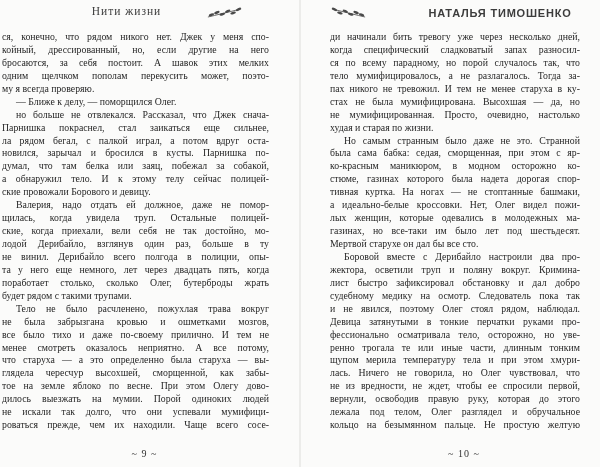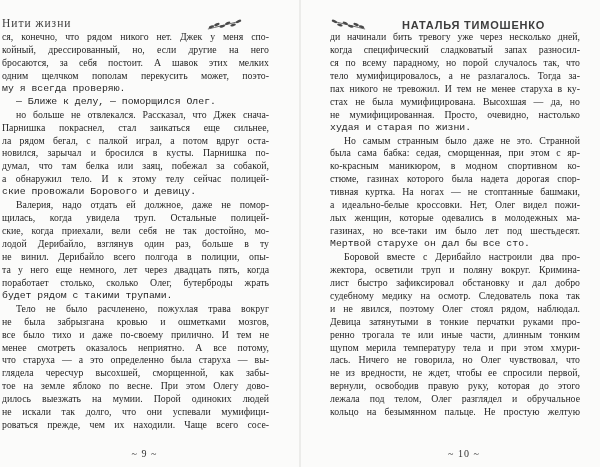--- a/index.html
+++ b/index.html
@@ -21,22 +21,22 @@
   }
   .page {
     position: absolute; top: 0; height: 467px;
   }
   .page-left  { left: 2px;   width: 285px; }
   .page-right { left: 330px; width: 268px; }
 
   .page-header {
     position: relative;
     height: 16px;
-    margin-top: 17px;
-    text-align: left;
+    margin-top: 5px;
+    text-align: center;
     color: #3c3c3c;
     white-space: nowrap;
   }
   .page-left .page-header {
     padding-right: 36px;
     font-family: "Liberation Serif", "DejaVu Serif", serif;
     font-size: 11.5px;
     letter-spacing: 1px;
   }
   .page-right .page-header {
@@ -66,21 +66,20 @@
   .line {
     text-align: justify;
     text-align-last: justify;
     overflow: hidden;
     height: 12.95px;
     white-space: nowrap;
   }
   .line.last {
     text-align-last: left;
     white-space: normal;
-    font-family: Liberation Mono, monospace;
   }
   .para.indent .line:first-child { text-indent: 14px; }
 
   .page-footer {
     position: absolute;
     top: 448px; left: 0; right: 0;
     text-align: center;
     font-size: 10px;
     color: #333;
     letter-spacing: 1px;
@@ -176,35 +175,36 @@
           <div class="line">ся по всему парадному, но порой случалось так, что</div>
           <div class="line">тело мумифицировалось, а не разлагалось. Тогда за-</div>
           <div class="line">пах никого не тревожил. И тем не менее старуха в ку-</div>
           <div class="line">стах не была мумифицирована. Высохшая — да, но</div>
           <div class="line">не мумифицированная. Просто, очевидно, настолько</div>
           <div class="line last">худая и старая по жизни.</div>
         </div>
         <div class="para indent">
           <div class="line">Но самым странным было даже не это. Странной</div>
           <div class="line">была сама бабка: седая, сморщенная, при этом с яр-</div>
-          <div class="line">ко-красным маникюром, в модном спортивном ко-</div>
+          <div class="line">ко-красным маникюром, в модном осторожно ко-</div>
           <div class="line">стюме, газинах которого была надета дорогая спор-</div>
           <div class="line">тивная куртка. На ногах — не стоптанные башмаки,</div>
           <div class="line">а идеально-белые кроссовки. Нет, Олег видел пожи-</div>
           <div class="line">лых женщин, которые одевались в молодежных ма-</div>
           <div class="line">газинах, но все-таки им было лет под шестьдесят.</div>
           <div class="line last">Мертвой старухе он дал бы все сто.</div>
         </div>
         <div class="para indent">
           <div class="line">Боровой вместе с Дерибайло настроили два про-</div>
           <div class="line">жектора, осветили труп и поляну вокруг. Кримина-</div>
           <div class="line">лист быстро зафиксировал обстановку и дал добро</div>
           <div class="line">судебному медику на осмотр. Следователь пока так</div>
           <div class="line">и не явился, поэтому Олег стоял рядом, наблюдал.</div>
           <div class="line">Девица затянутыми в тонкие перчатки руками про-</div>
+          <div class="line">фессионально осматривала тело, осторожно, но уве-</div>
           <div class="line">ренно трогала те или иные части, длинным тонким</div>
           <div class="line">щупом мерила температуру тела и при этом хмури-</div>
           <div class="line">лась. Ничего не говорила, но Олег чувствовал, что</div>
           <div class="line">не из вредности, не ждет, чтобы ее спросили первой,</div>
           <div class="line">вернули, освободив правую руку, которая до этого</div>
           <div class="line">лежала под телом, Олег разглядел и обручальное</div>
           <div class="line">кольцо на безымянном пальце. Не простую желтую</div>
         </div>
       </div>
     <div class="page-footer">~ 10 ~</div>

